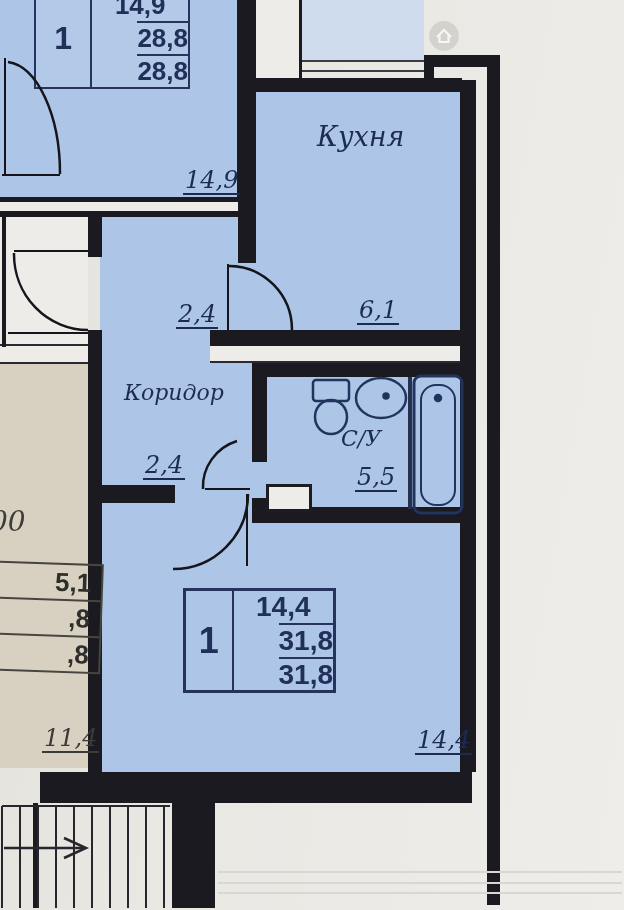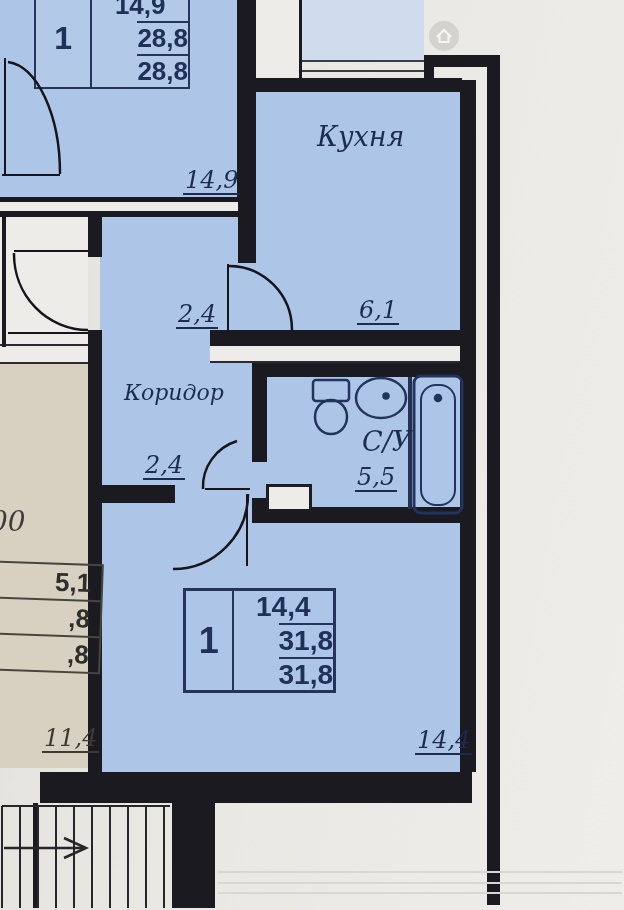--- a/index.html
+++ b/index.html
@@ -95,21 +95,21 @@
     <div class="row">,8</div>
     <div class="row">,8</div>
   </div>
 
   <div class="dim" style="left:183px;top:167px;">14,9</div>
   <div class="roomlabel" style="left:317px;top:121px;">Кухня</div>
   <div class="dim" style="left:357px;top:297px;">6,1</div>
   <div class="dim" style="left:176px;top:301px;">2,4</div>
   <div class="roomlabel" style="left:124px;top:380px;font-size:22px;">Коридор</div>
   <div class="dim" style="left:143px;top:452px;">2,4</div>
-  <div class="roomlabel" style="left:362px;top:426px;font-size:27px;">С/У</div>
+  <div class="roomlabel" style="left:341px;top:426px;font-size:22px;">С/У</div>
   <div class="dim" style="left:355px;top:464px;">5,5</div>
   <div class="dim" style="left:415px;top:727px;">14,4</div>
   <div class="dim" style="left:42px;top:725px;color:#3a3a36;border-color:#3a3a36;">11,4</div>
   <div class="roomlabel" style="left:-10px;top:505px;font-size:28px;color:#3c3c3a;">00</div>
 
   <svg class="overlay" width="624" height="910" viewBox="0 0 624 910">
     <g stroke="#15151b" stroke-width="2.5" fill="none">
       <path d="M 8 62 A 56 112 0 0 1 60 174"></path>
       <path d="M 2 175 L 60 175 M 5 58 L 5 175" stroke-width="2"></path>
       <path d="M 14 253 A 74 76 0 0 0 88 330"></path>

